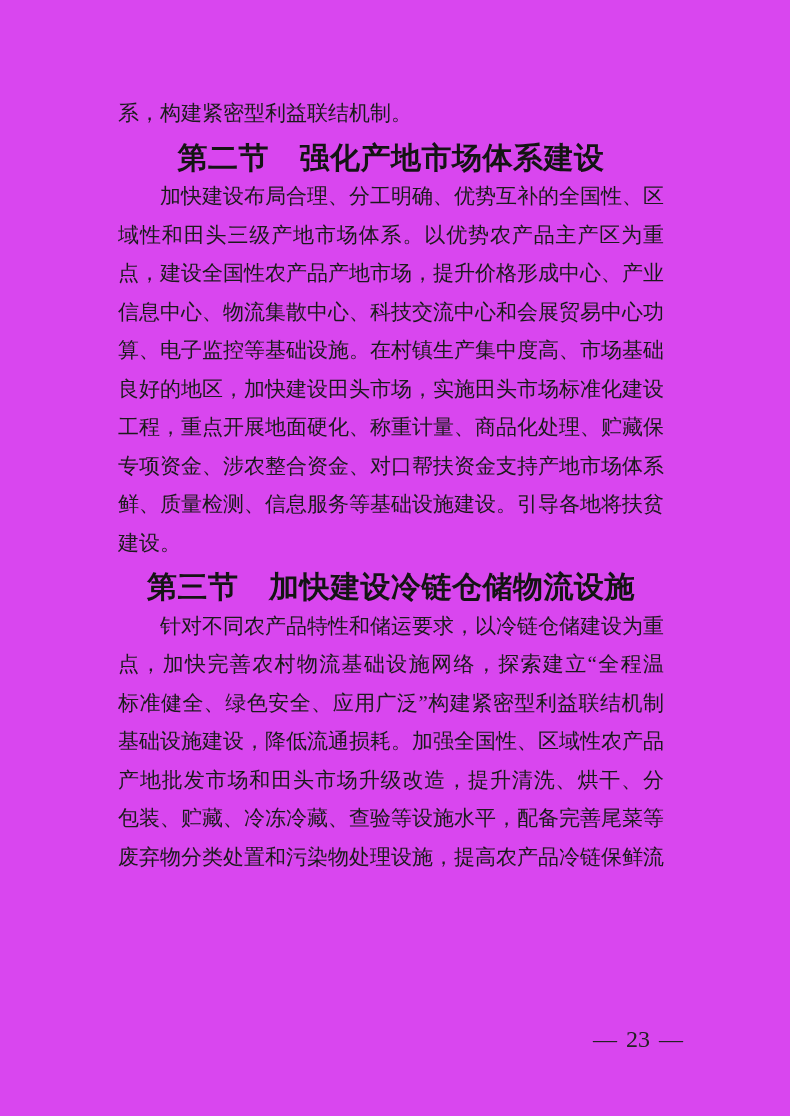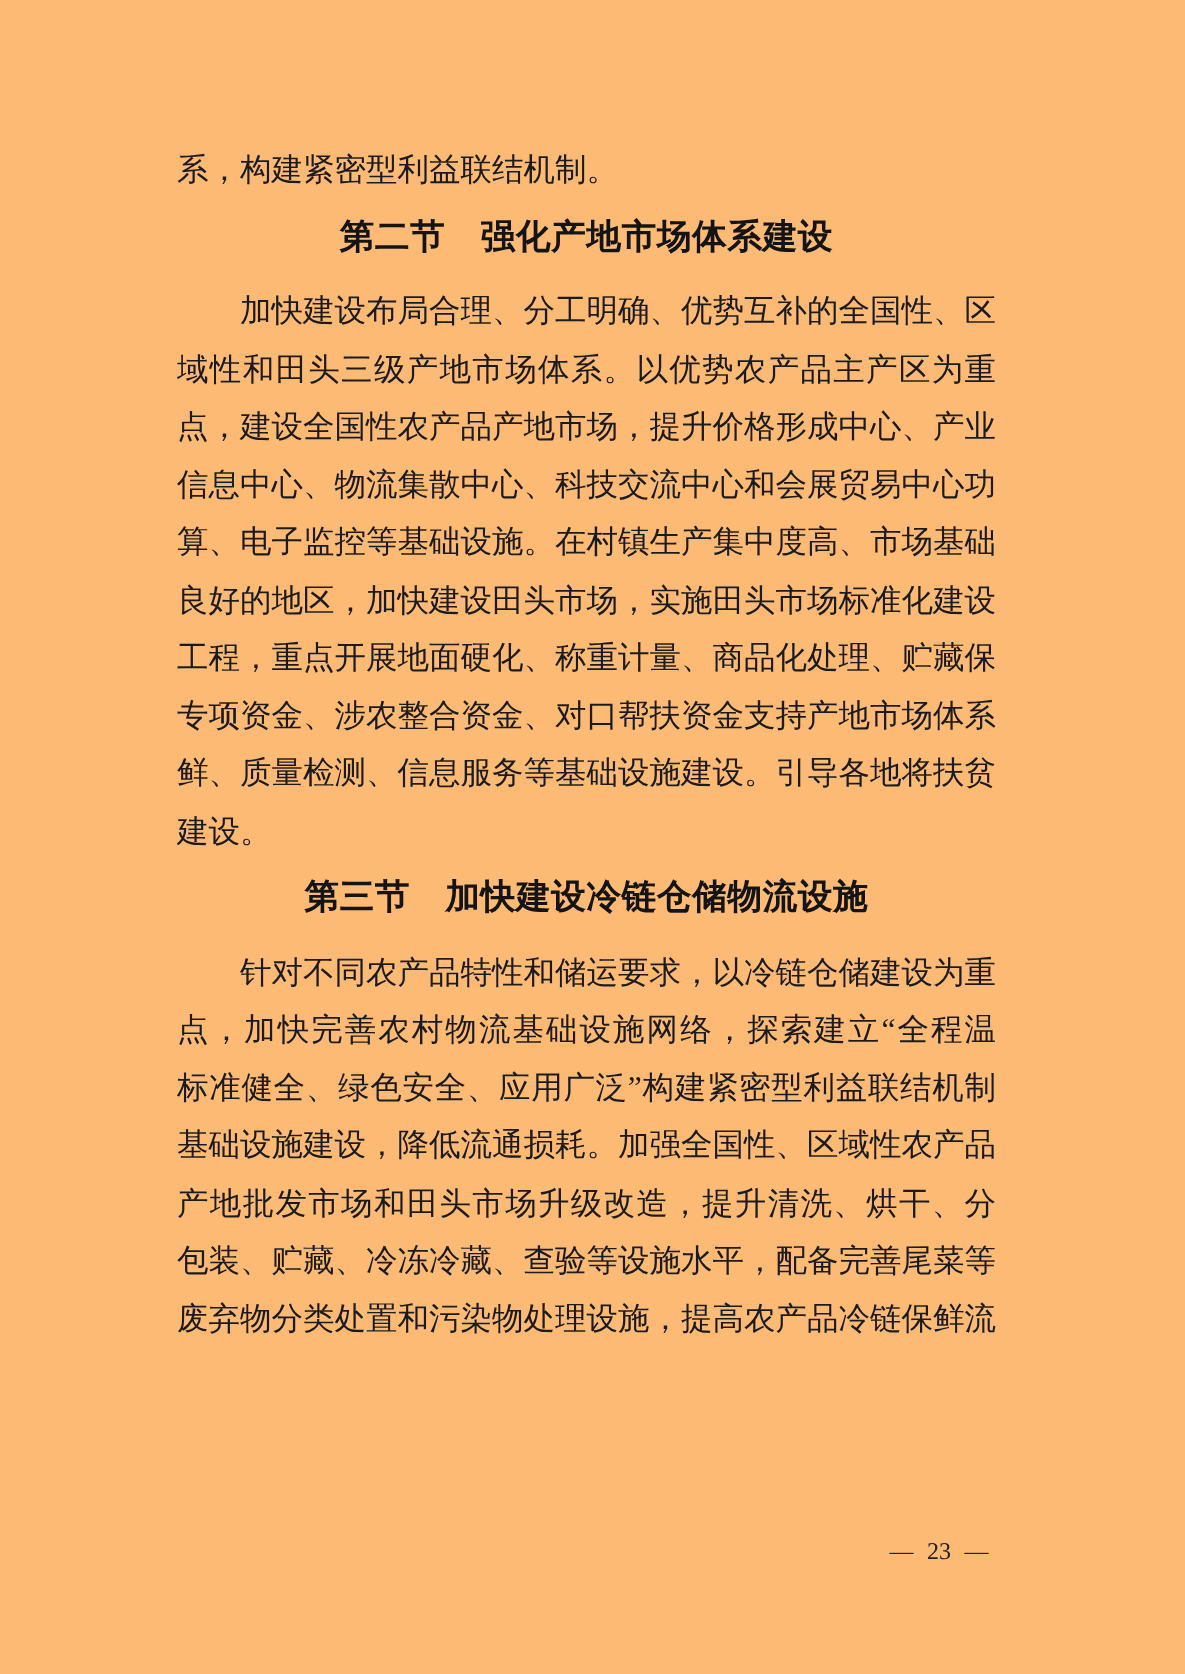--- a/index.html
+++ b/index.html
@@ -6,21 +6,21 @@
 
   html, body {
     background: #e8e8e8;
     font-family: "Liberation Serif", "DejaVu Serif", serif;
   }
 
   .page {
     position: relative;
     width: 790px;
     height: 1116px;
-    background: #fdba74;
+    background: #d946ef;
     color: #1b1b1b;
     overflow: hidden;
   }
 
   .content {
     position: absolute;
     left: 118px;
     top: 94px;
     width: 546px;
   }
@@ -41,39 +41,38 @@
   .line.short {
     text-align: left;
     text-align-last: left;
   }
 
   .line.first {
     text-indent: 42px;
   }
 
   .heading {
-    font-size: 23px;
+    font-size: 30px;
     font-weight: bold;
     line-height: 38.5px;
     height: 38.5px;
     margin-top: 6px;
     text-align: center;
     letter-spacing: 0.5px;
     color: #141414;
   }
 
   .para {
-    margin-top: 11px;
   }
 
   .footer {
     position: absolute;
     left: 593px;
     top: 1026px;
-    font-size: 16px;
+    font-size: 24px;
     color: #222222;
     white-space: nowrap;
   }
 
   .footer .num {
     margin: 0 9px;
   }
 </style>
 </head>
 <body>

